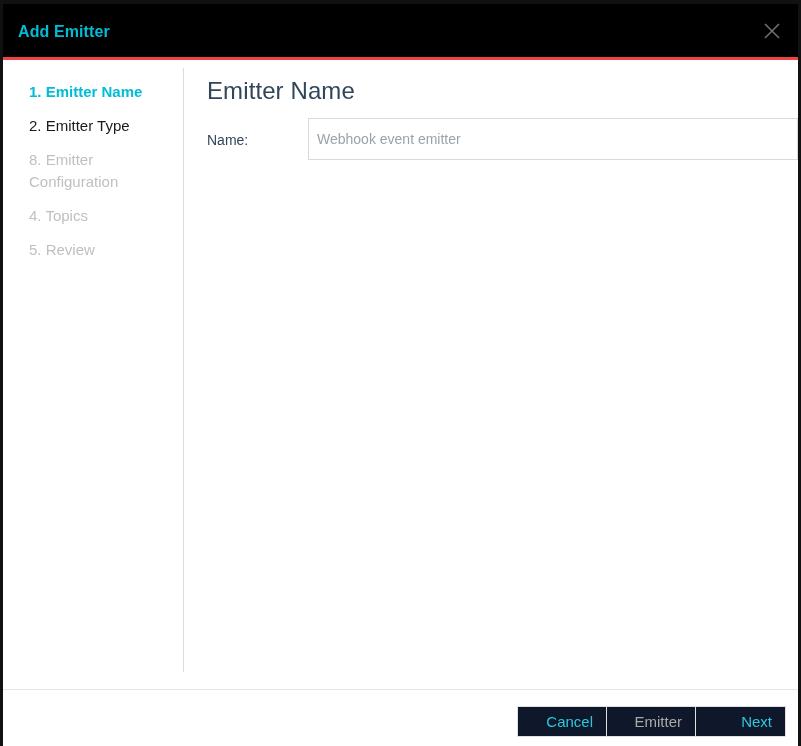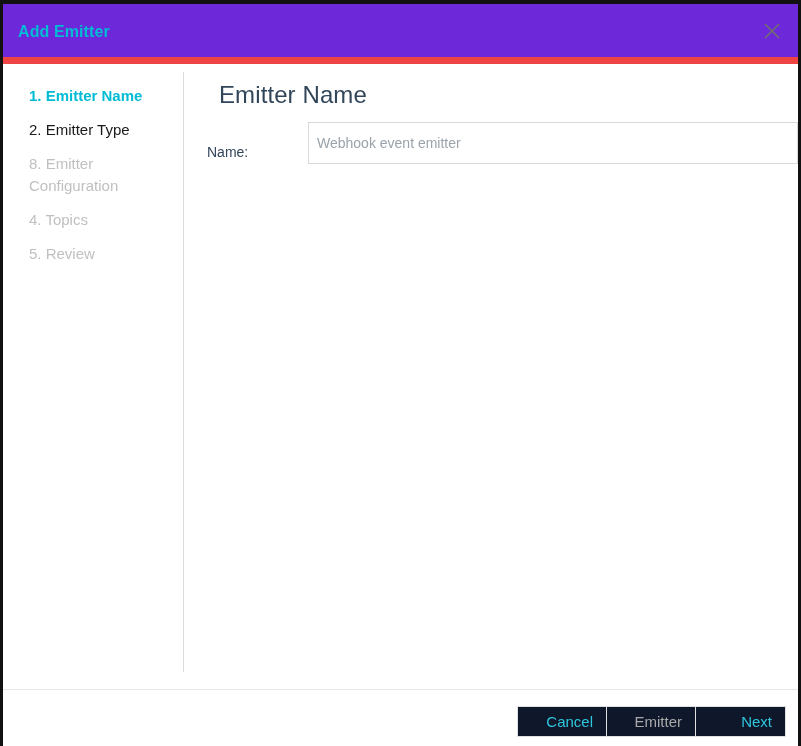--- a/index.html
+++ b/index.html
@@ -26,22 +26,22 @@
     border-bottom: none;
     display: flex;
     flex-direction: column;
   }
 
   
   .wizard-header {
     position: relative;
     height: 53px;
     flex: 0 0 53px;
-    border-bottom: 7px solid #ef4444;
-    background: #6d28d9;
+    border-bottom: 3px solid #ef4444;
+    background: #000000;
   }
   .wizard-title {
     position: absolute;
     left: 15px;
     top: 19px;
     font-size: 16px;
     font-weight: bold;
     color: #00bcd4;
     letter-spacing: 0.1px;
   }
@@ -104,27 +104,27 @@
     box-sizing: border-box;
     flex: 1 1 auto;
     padding: 16px 0 0 11px;
     min-width: 0;
   }
   .content-title {
     font-size: 24px;
     line-height: 30px;
     color: #32465a;
     font-weight: normal;
-    margin: 0 0 12px 12px;
+    margin: 0 0 12px 0;
     letter-spacing: 0.1px;
   }
 
   .form-row {
     display: flex;
-    align-items: flex-end;
+    align-items: center;
     margin-top: 6px;
   }
   .form-label {
     box-sizing: border-box;
     width: 101px;
     flex: 0 0 101px;
     font-size: 14px;
     line-height: 24px;
     color: #32465a;
     padding-top: 2px;

